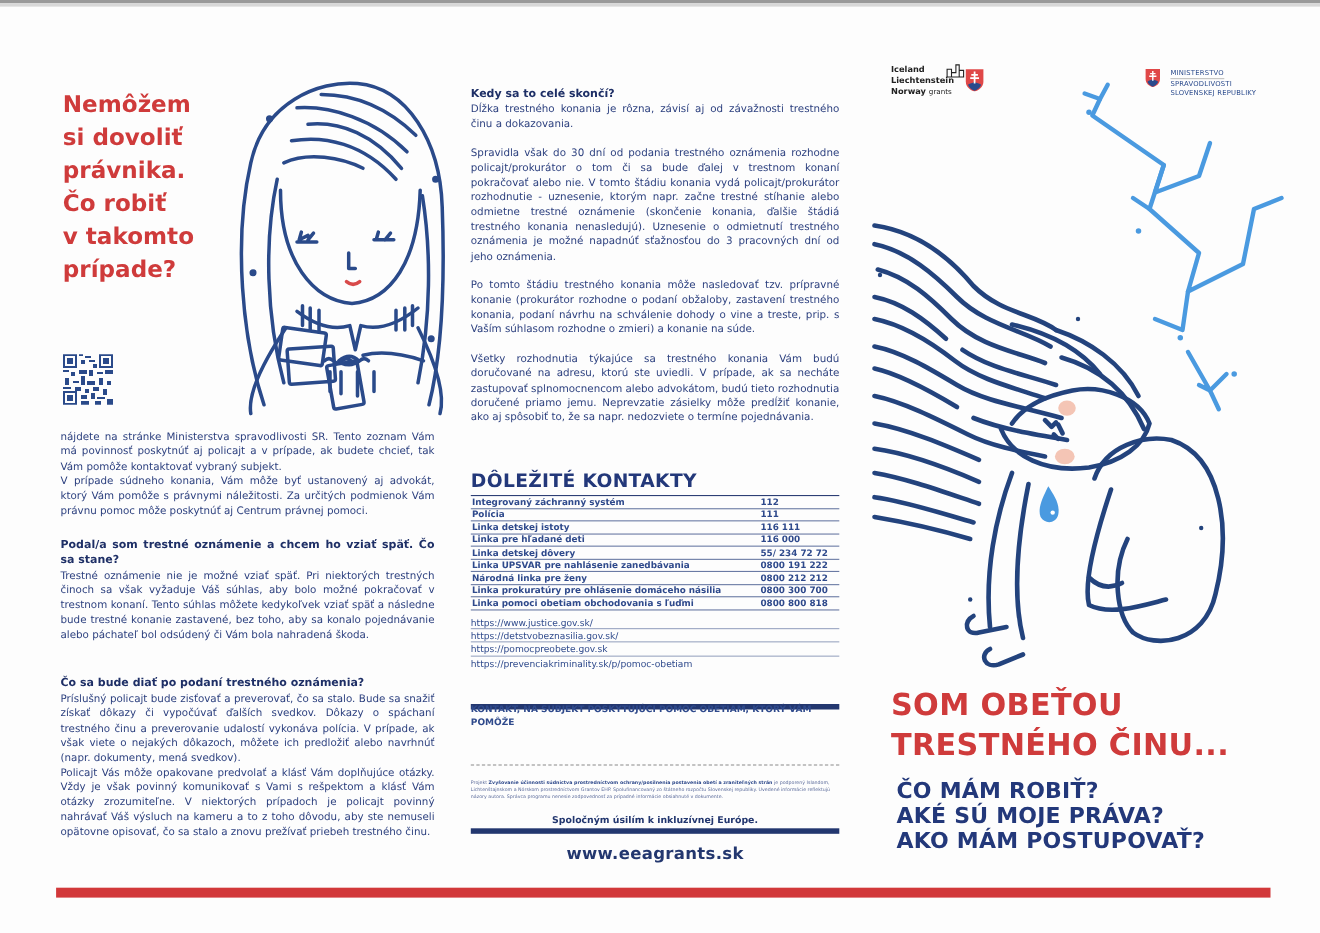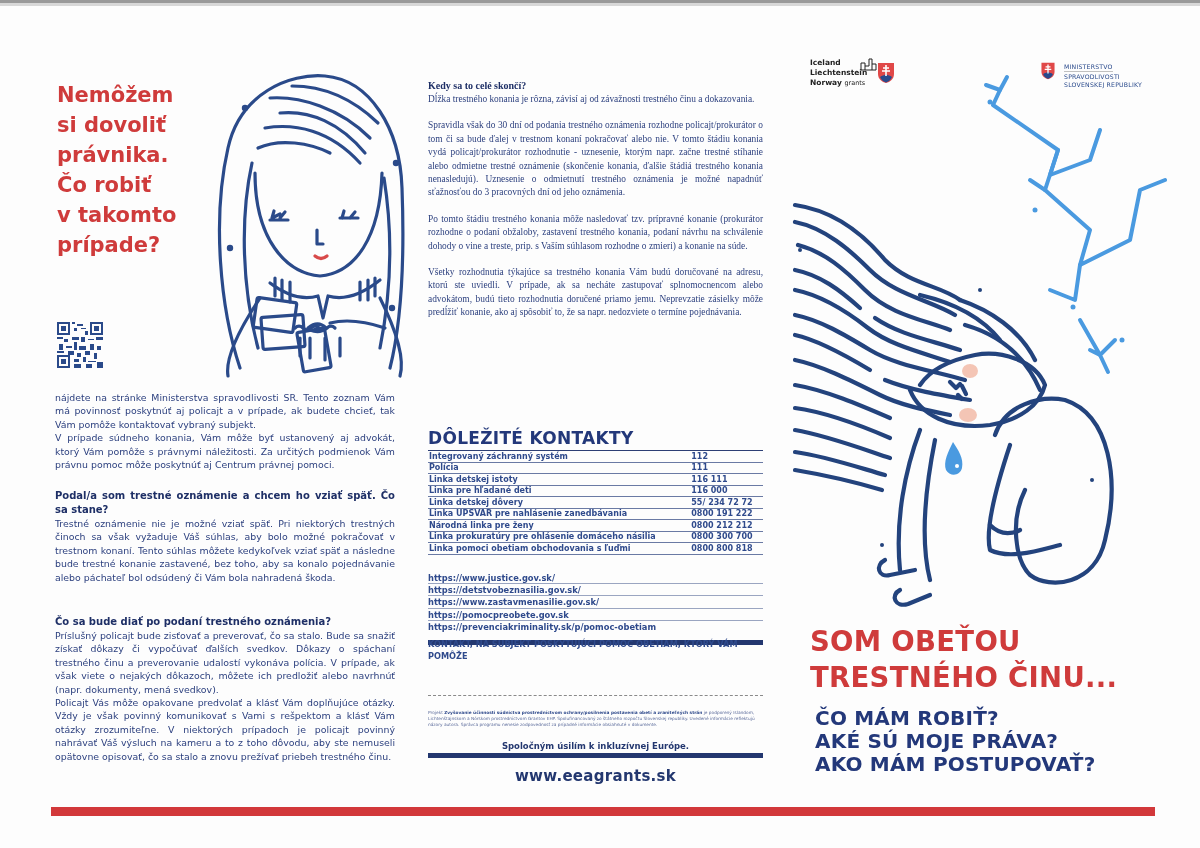--- a/index.html
+++ b/index.html
@@ -16,27 +16,27 @@
 
   
   .red-heading { position: absolute; left: 17px; top: 80px; width: 150px; font-family: "DejaVu Sans", sans-serif; font-weight: bold; color: #cf3b3b; font-size: 21px; line-height: 30px; }
   .girl1 { position: absolute; left: 160px; top: 68px; width: 210px; height: 310px; }
   .qr { position: absolute; left: 17px; top: 322px; width: 46px; height: 46px; }
   .body-text { position: absolute; left: 15px; width: 340px; font-size: 9.4px; line-height: 13.4px; color: #2b3f7e; text-align: justify; }
   .body-text p { margin: 0; }
   .sec-title { font-weight: bold; color: #1e2f66; font-size: 10px; line-height: 14px; }
 
   
-  .p2 .body-text { left: 3px; width: 335px; font-family: Liberation Serif, serif; }
+  .p2 .body-text { left: 3px; width: 335px; }
   .contacts-title { position: absolute; left: 3px; top: 428px; font-weight: bold; font-size: 17px; color: #23387a; letter-spacing: 0.3px; }
   .contacts-table { position: absolute; left: 3px; top: 450px; width: 335px; border-collapse: collapse; font-size: 8px; font-weight: bold; color: #2f4a8c; }
   .contacts-table td { padding: 0 1px; height: 11.5px; border-bottom: 1px solid #6a7aa4; white-space: nowrap; }
   .contacts-table tr:first-child td { border-top: 1.5px solid #2d3f75; }
   .contacts-table td.num { text-align: left; }
-  .links { position: absolute; left: 3px; top: 572px; width: 335px; font-size: 8.3px; font-weight: bold; color: #2f4a8c; }
+  .links { position: absolute; left: 3px; top: 560px; width: 335px; font-size: 8.3px; font-weight: normal; color: #2f4a8c; }
   .links div { height: 12.2px; line-height: 12px; border-bottom: 1px solid #9aa5c1; }
   .links div:last-child { border-bottom: none; }
   .bar-dark { position: absolute; left: 3px; height: 5px; width: 335px; background: #23376f; }
   .help-title { position: absolute; left: 3px; top: 638px; width: 335px; font-size: 8.2px; font-weight: bold; color: #2f4a8c; line-height: 12px; }
   .dotted { position: absolute; left: 3px; top: 695px; width: 335px; border-top: 1px dashed #8a8a8a; }
   .fineprint { position: absolute; left: 3px; top: 710px; width: 335px; font-size: 4.3px; line-height: 6.2px; color: #5a6a9a; }
   .fineprint b { color: #2f4a8c; }
   .slogan { position: absolute; left: 3px; top: 741px; width: 335px; text-align: center; font-size: 8.5px; font-weight: bold; color: #23376f; }
   .eea-url { position: absolute; left: 3px; top: 767px; width: 335px; text-align: center; font-size: 15px; font-weight: bold; color: #23376f; letter-spacing: 0.3px; }
 
@@ -218,21 +218,20 @@
       <tr>
           <td>Linka pomoci obetiam obchodovania s ľuďmi</td>
           <td class="num">0800 800 818</td>
         </tr>
     </tbody>
   </table>
 
   <div class="links">
     <div>https://www.justice.gov.sk/</div>
     <div>https://detstvobeznasilia.gov.sk/</div>
-    <div>https://www.zastavmenasilie.gov.sk/</div>
     <div>https://pomocpreobete.gov.sk</div>
     <div>https://prevenciakriminality.sk/p/pomoc-obetiam</div>
   </div>
 
   <div class="bar-dark" style="top:640px"></div>
   <div class="help-title">KONTAKT, NA SUBJEKT POSKYTUJÚCI POMOC OBETIAM, KTORÝ VÁM POMÔŽE</div>
   <div class="dotted"></div>
 
   <div class="fineprint">
     <span>Projekt</span>

